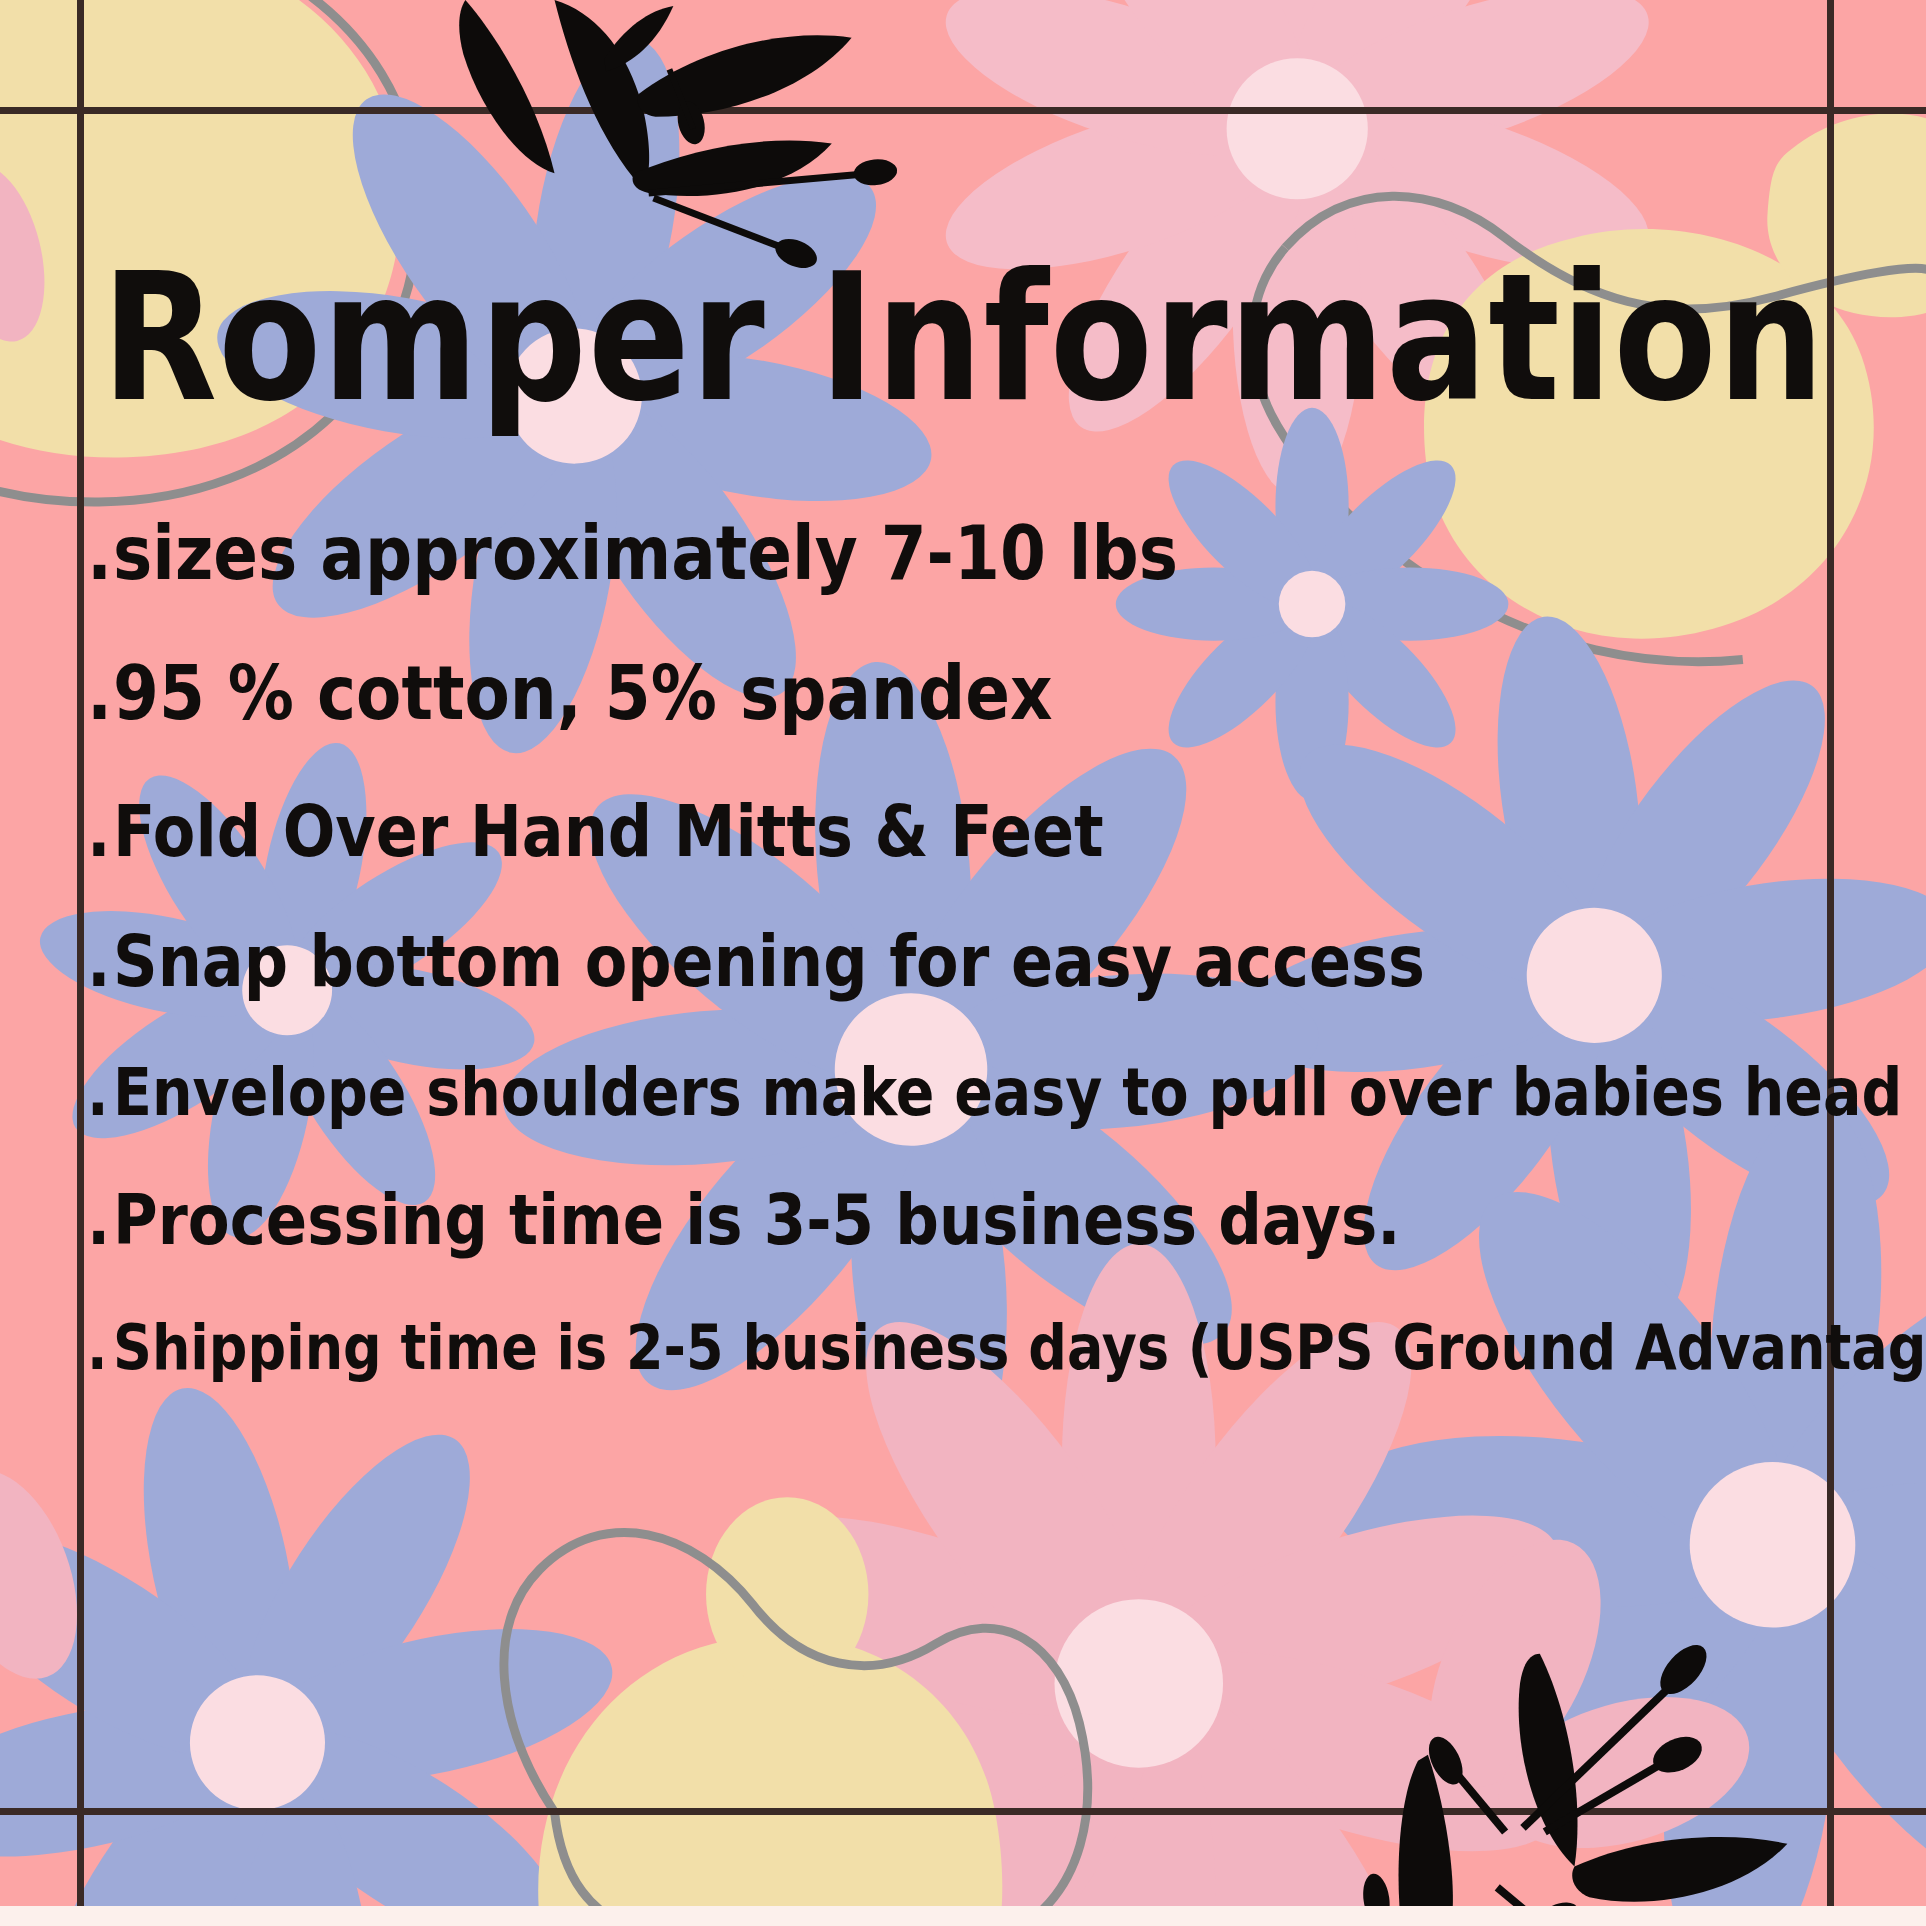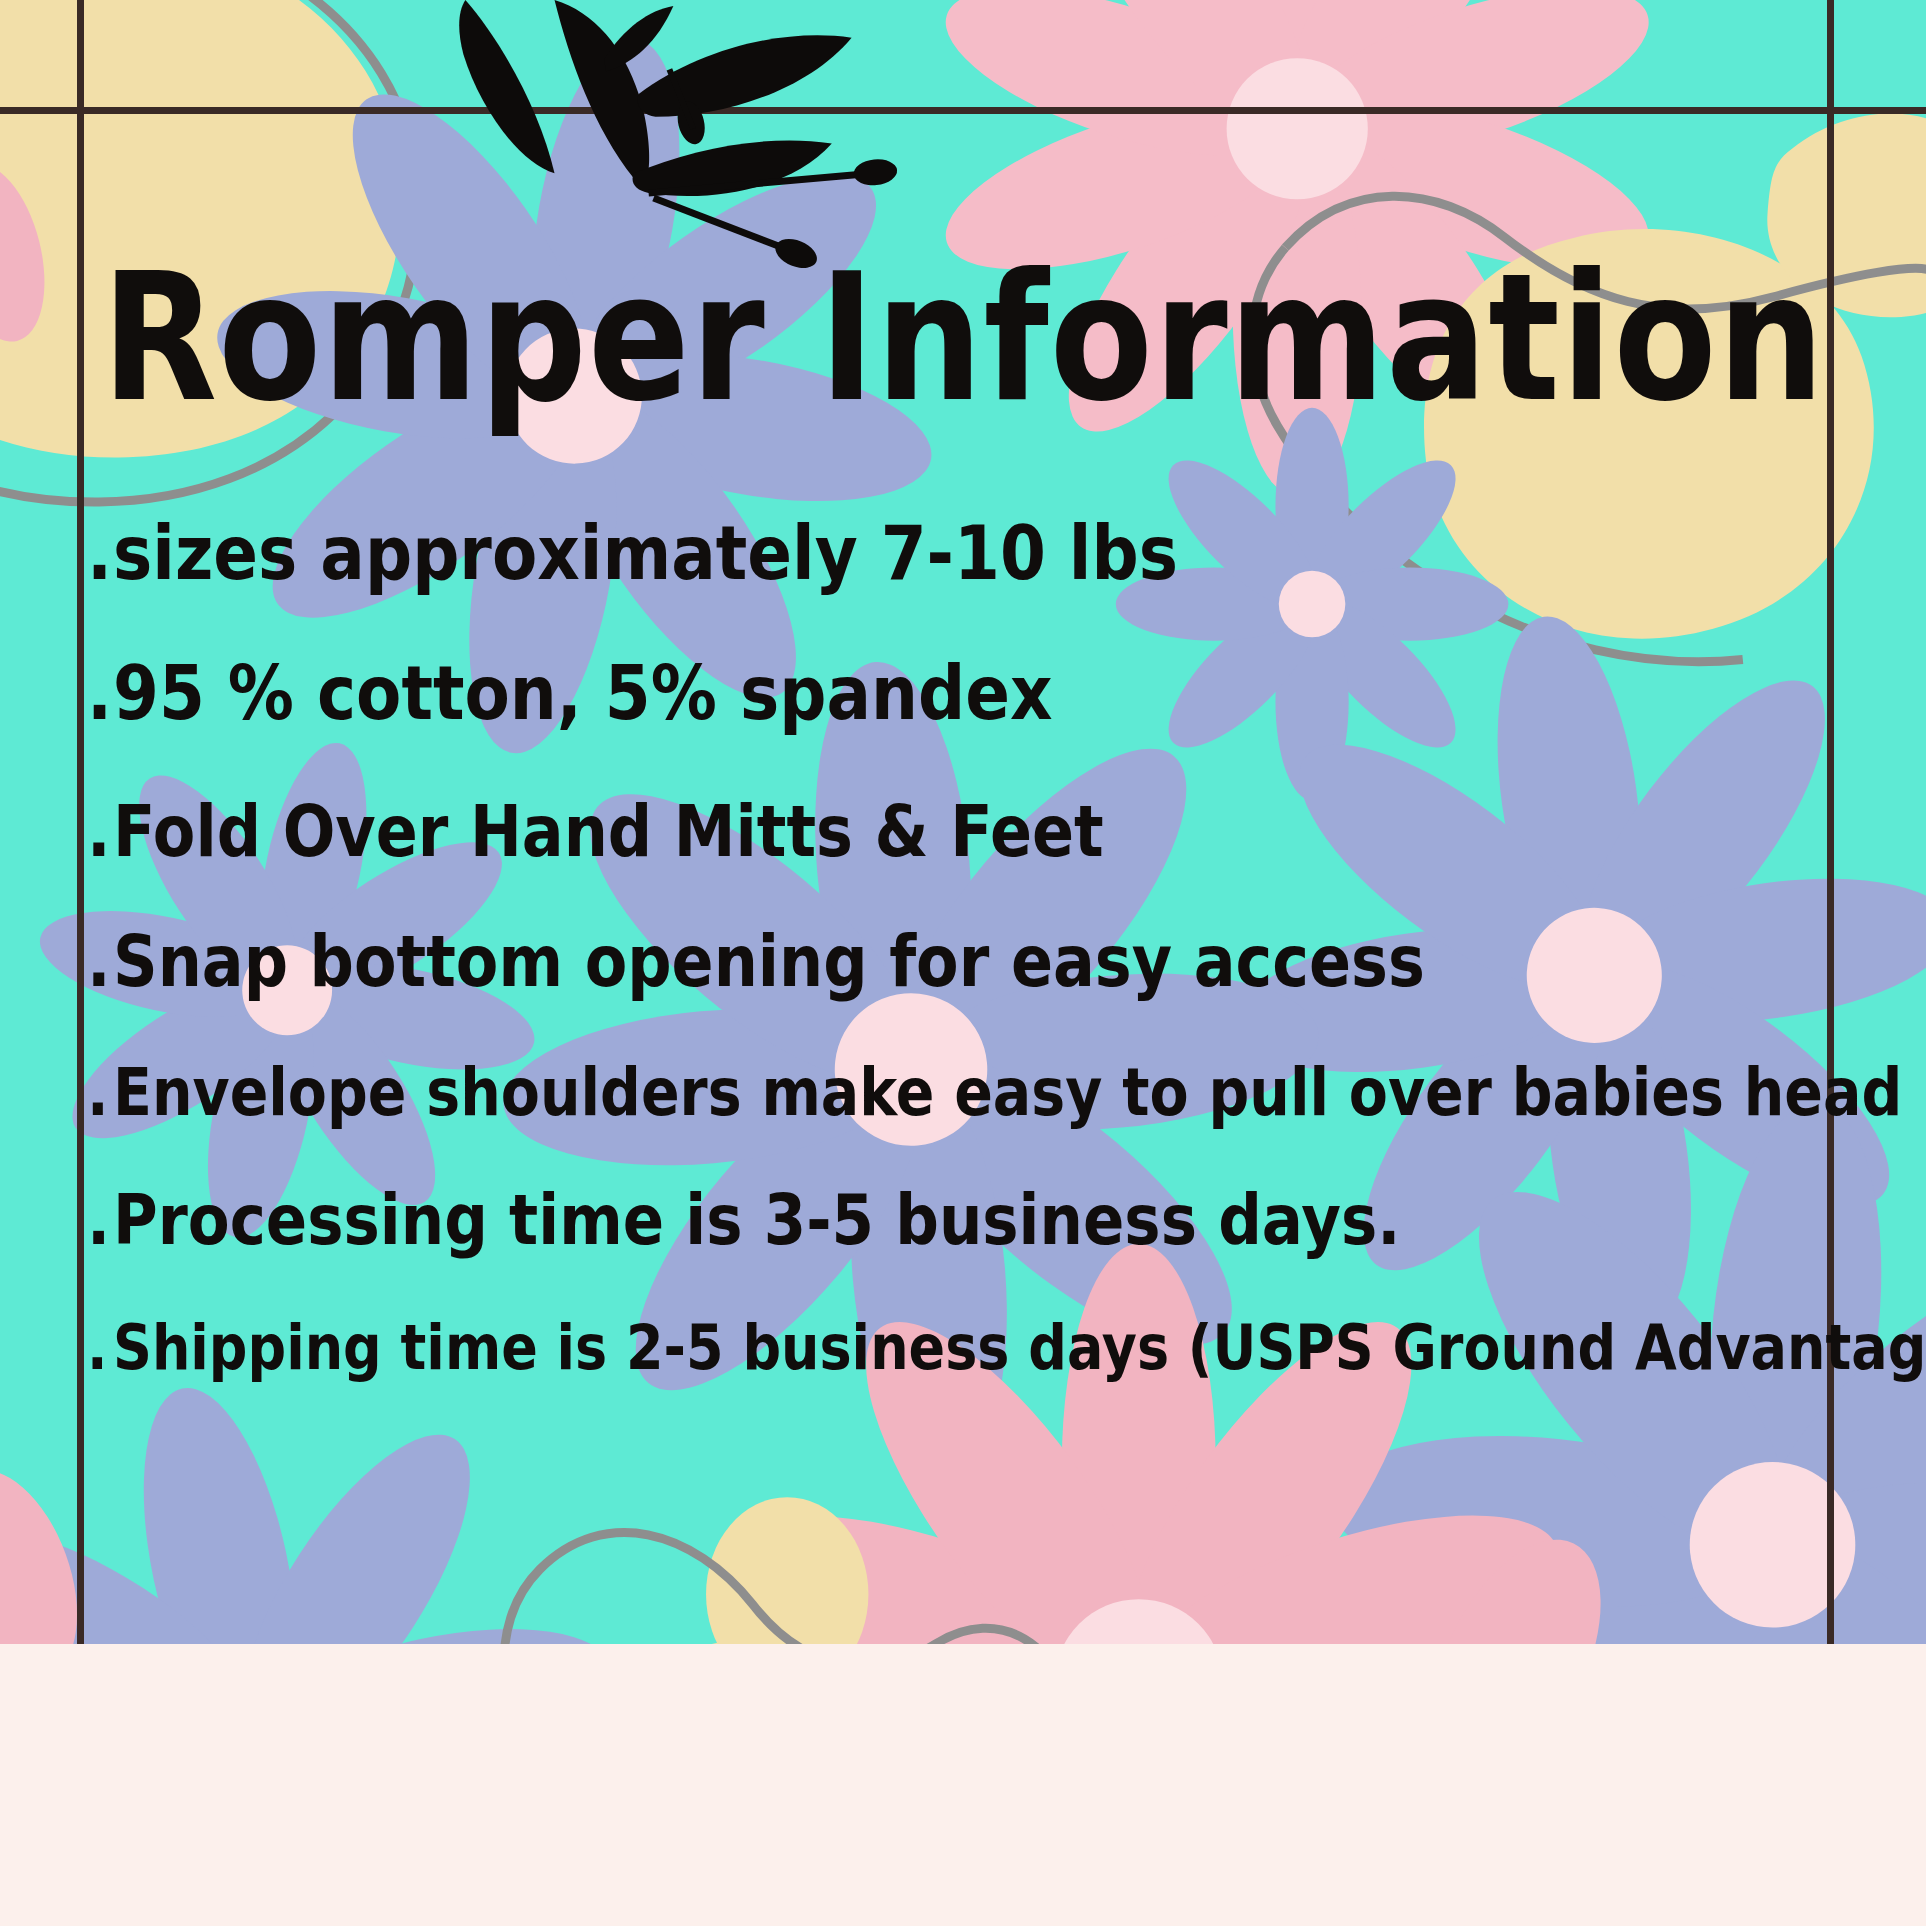--- a/index.html
+++ b/index.html
@@ -2,22 +2,22 @@
 <html><head>
 <meta charset="utf-8">
 <style>
   html,body{margin:0;padding:0;}
   body{
     width:1927px;height:1927px;overflow:hidden;
     background:#fcf0ec;
     font-family:"DejaVu Sans", sans-serif;
   }
   #poster{
-    position:relative;width:1927px;height:1644px;
-    background:#5eead4;overflow:hidden;
+    position:relative;width:1927px;height:1906px;
+    background:#fca5a5;overflow:hidden;
   }
   .layer{position:absolute;inset:0;width:1927px;height:1927px;}
   #deco-back{z-index:1;}
   #frame-layer{z-index:2;}
   #deco-front{z-index:3;}
   #content{z-index:4;position:absolute;inset:0;}
 
   
   .fl{position:absolute;background:#3a2a26;}
   .fl-v{width:7px;height:1927px;top:0;}

